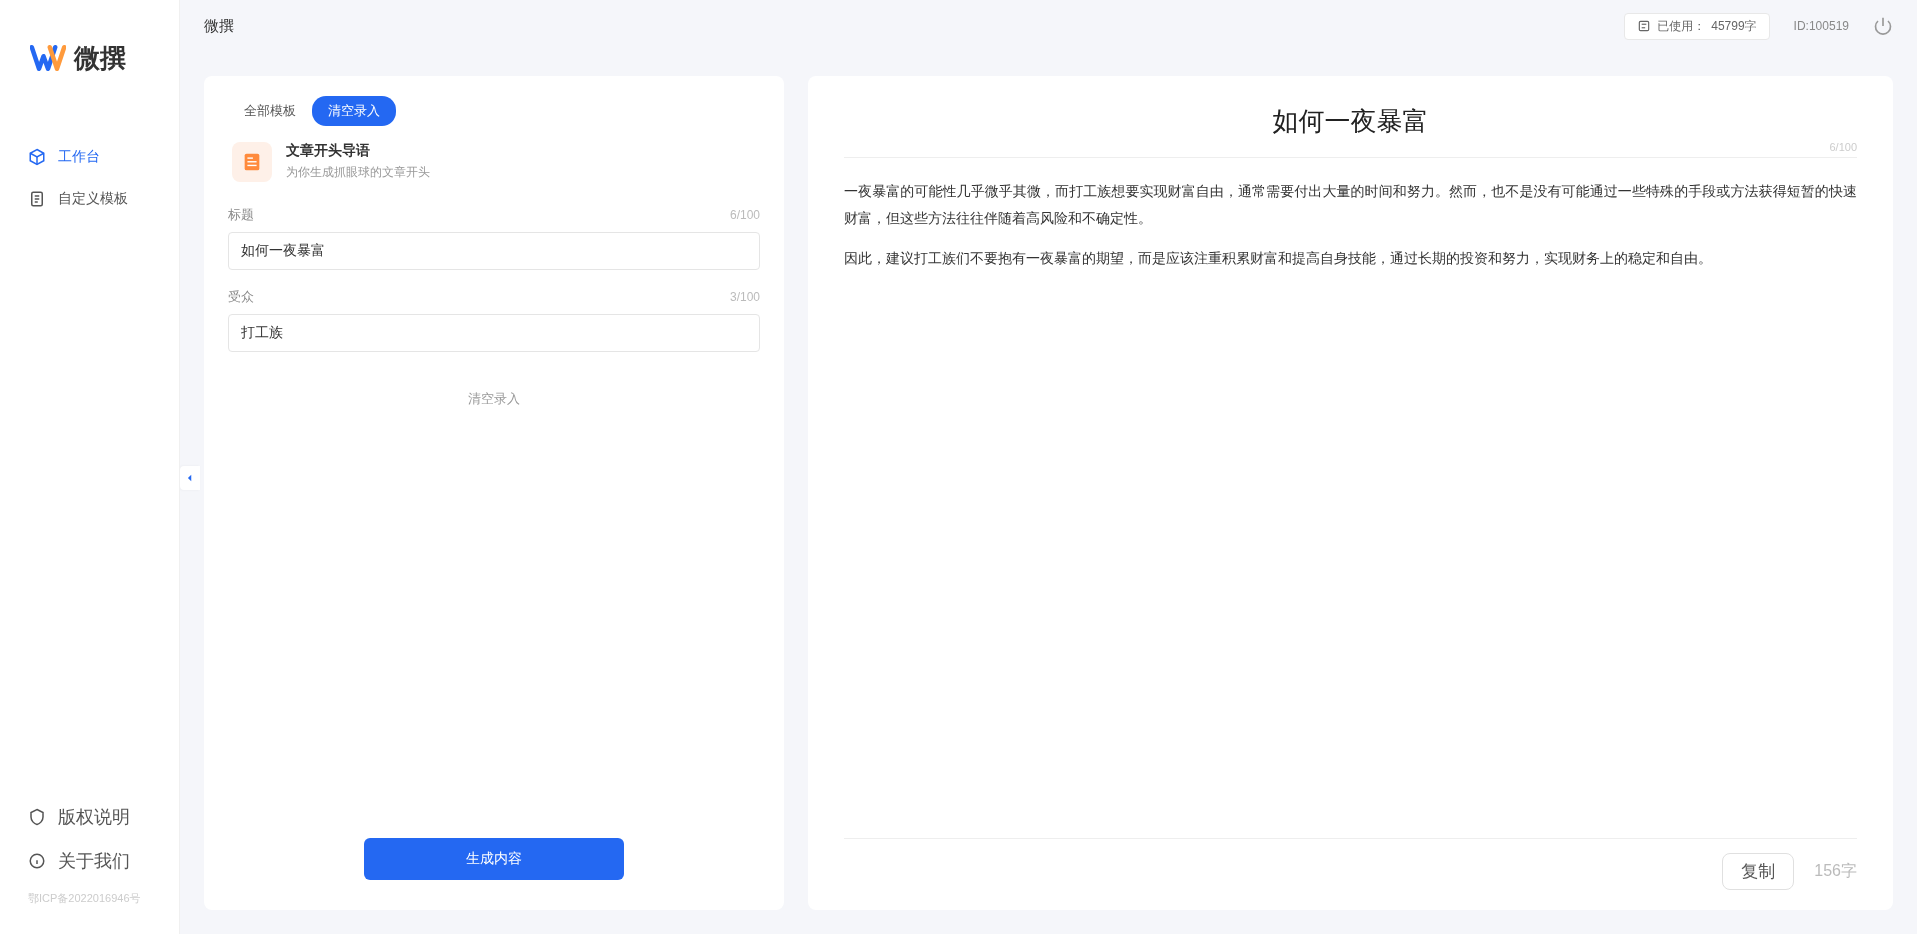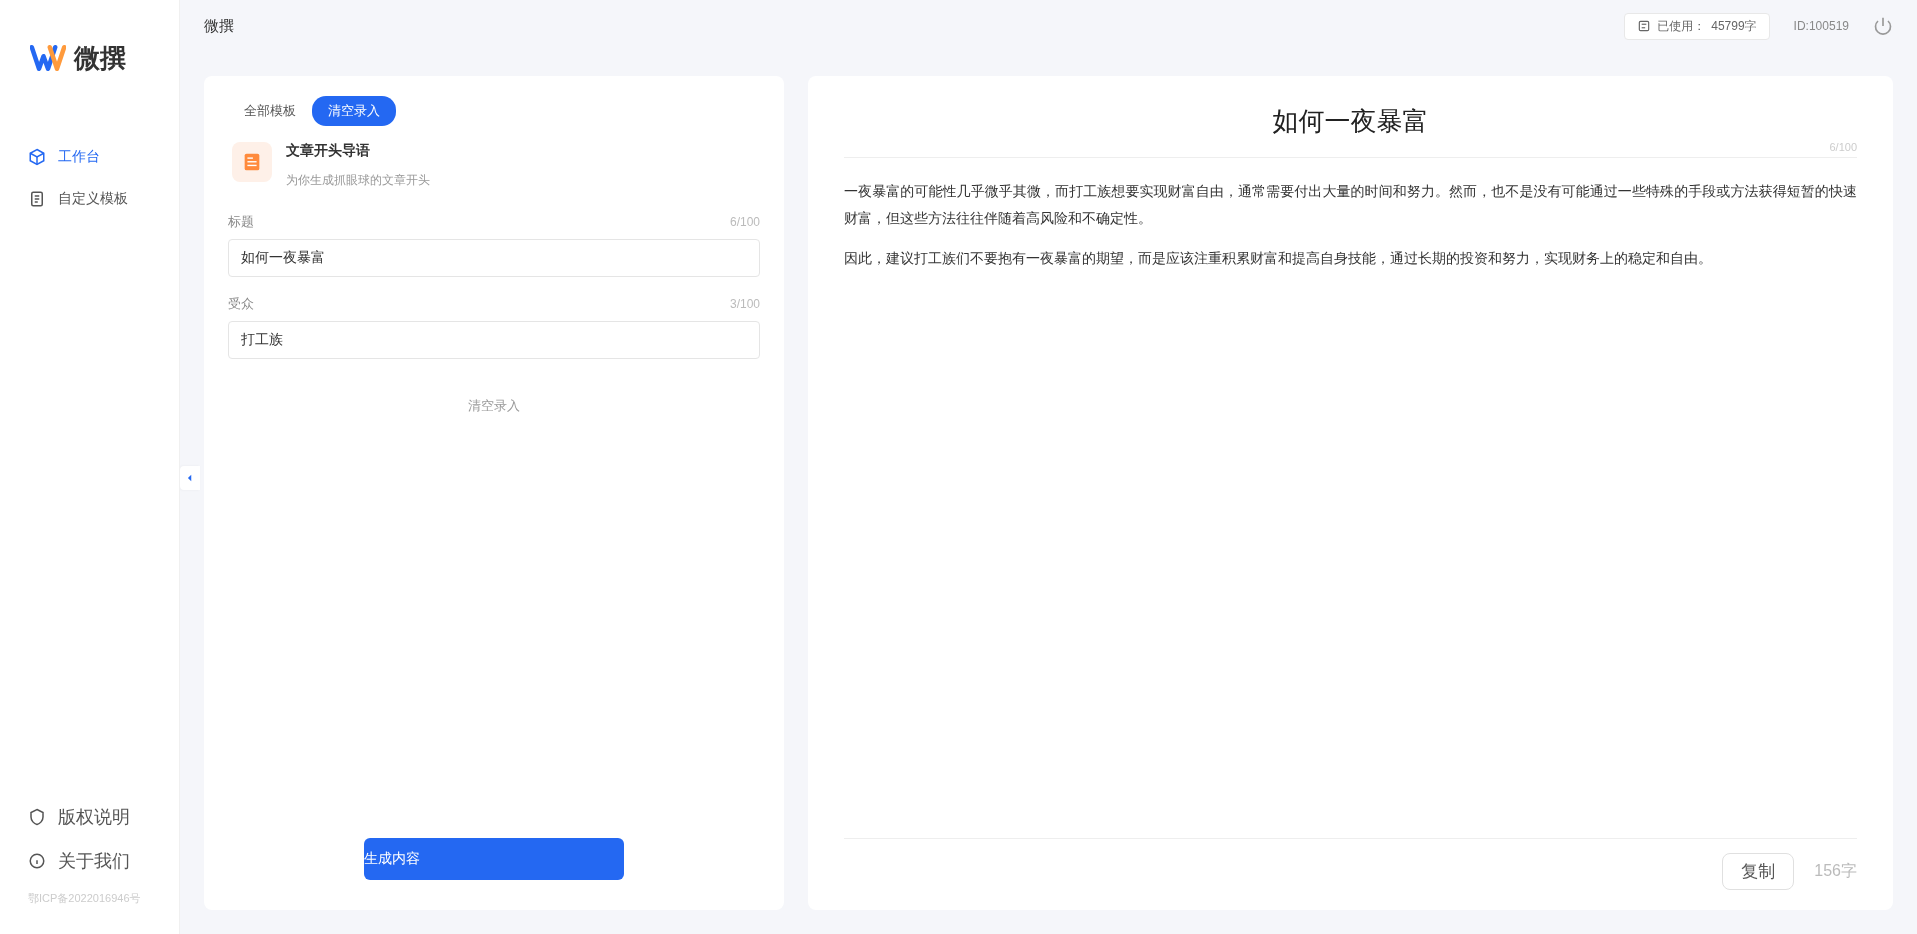--- a/index.html
+++ b/index.html
@@ -179,21 +179,21 @@
       align-items: center;
       justify-content: center;
     }
     .template-icon svg {
       width: 22px;
       height: 22px;
     }
     .template-meta {
       display: flex;
       flex-direction: column;
-      gap: 12px;
+      gap: 4px;
     }
     .template-name {
       font-size: 14px;
       font-weight: 600;
       color: #333;
     }
     .template-desc {
       font-size: 12px;
       color: #999;
     }
@@ -237,21 +237,21 @@
       display: block;
       width: 260px;
       margin: 0 auto 10px auto;
       background: #2468f2;
       color: #fff;
       border: none;
       border-radius: 6px;
       padding: 12px 0;
       font-size: 14px;
       cursor: pointer;
-      text-align: left;
+      text-align: center;
     }
     
     .collapse-arrow {
       position: absolute;
       left: -24px;
       top: 390px;
       width: 20px;
       height: 24px;
       background: #fff;
       border-radius: 4px 0 0 4px;

